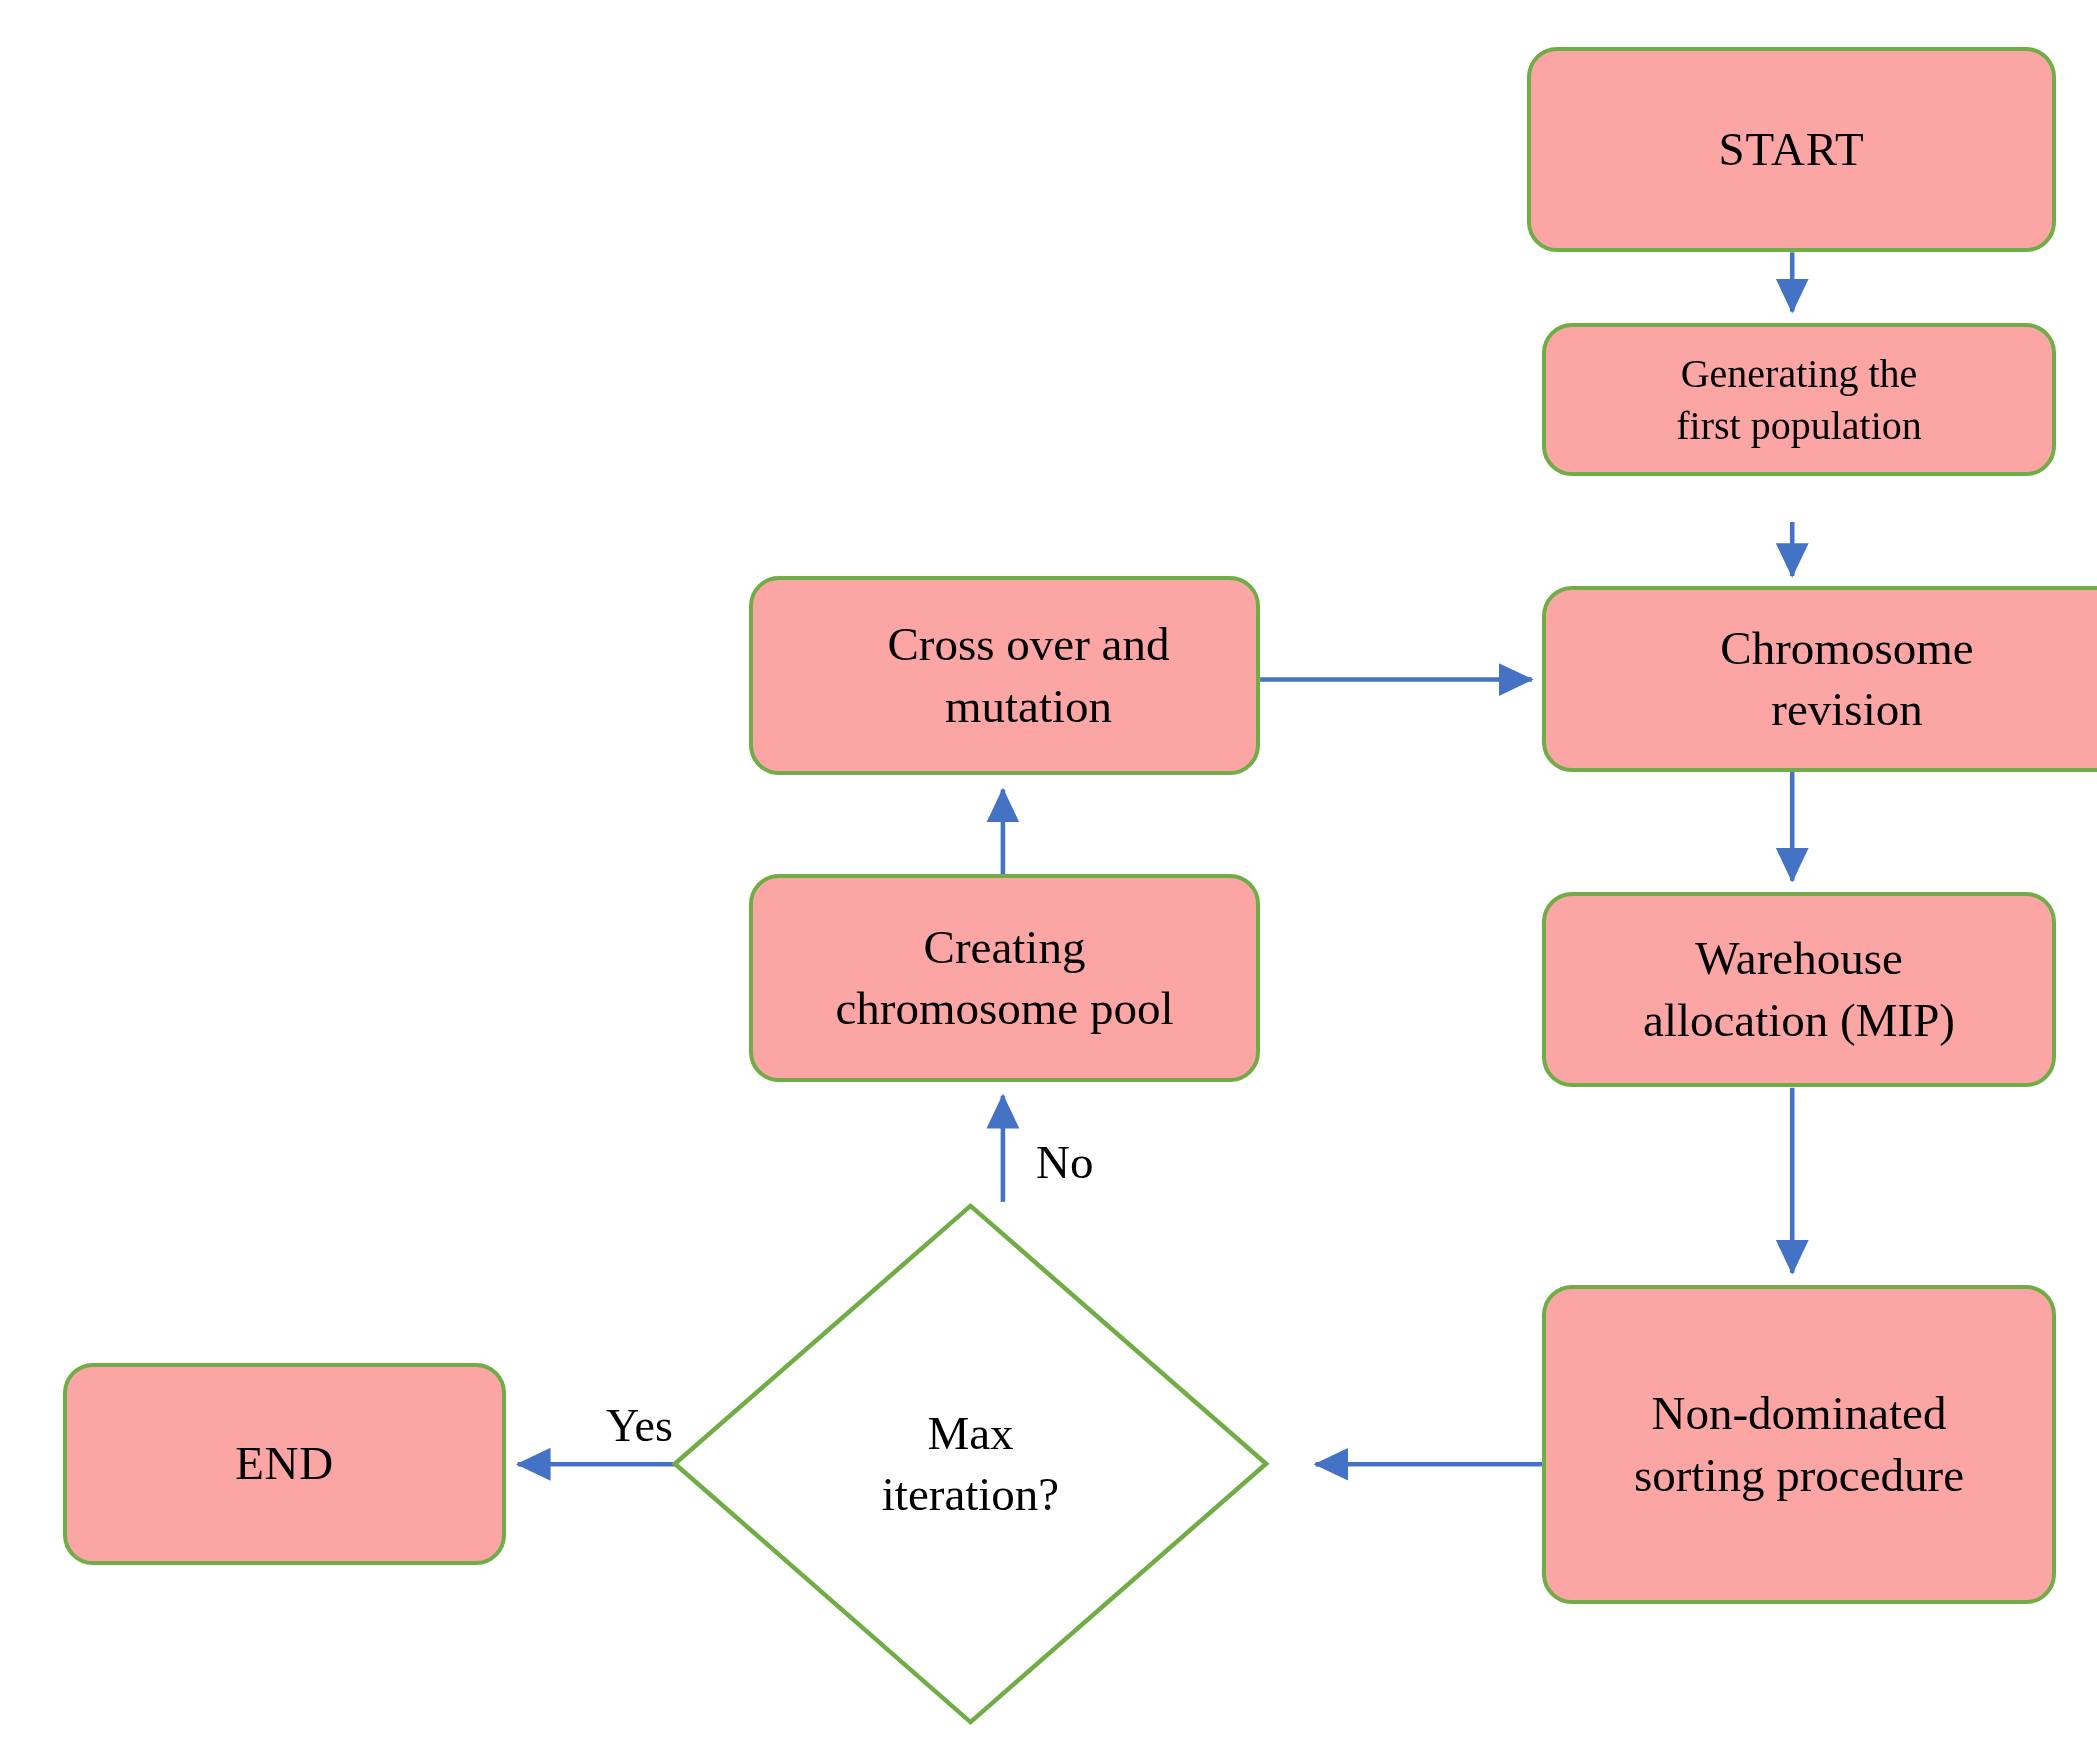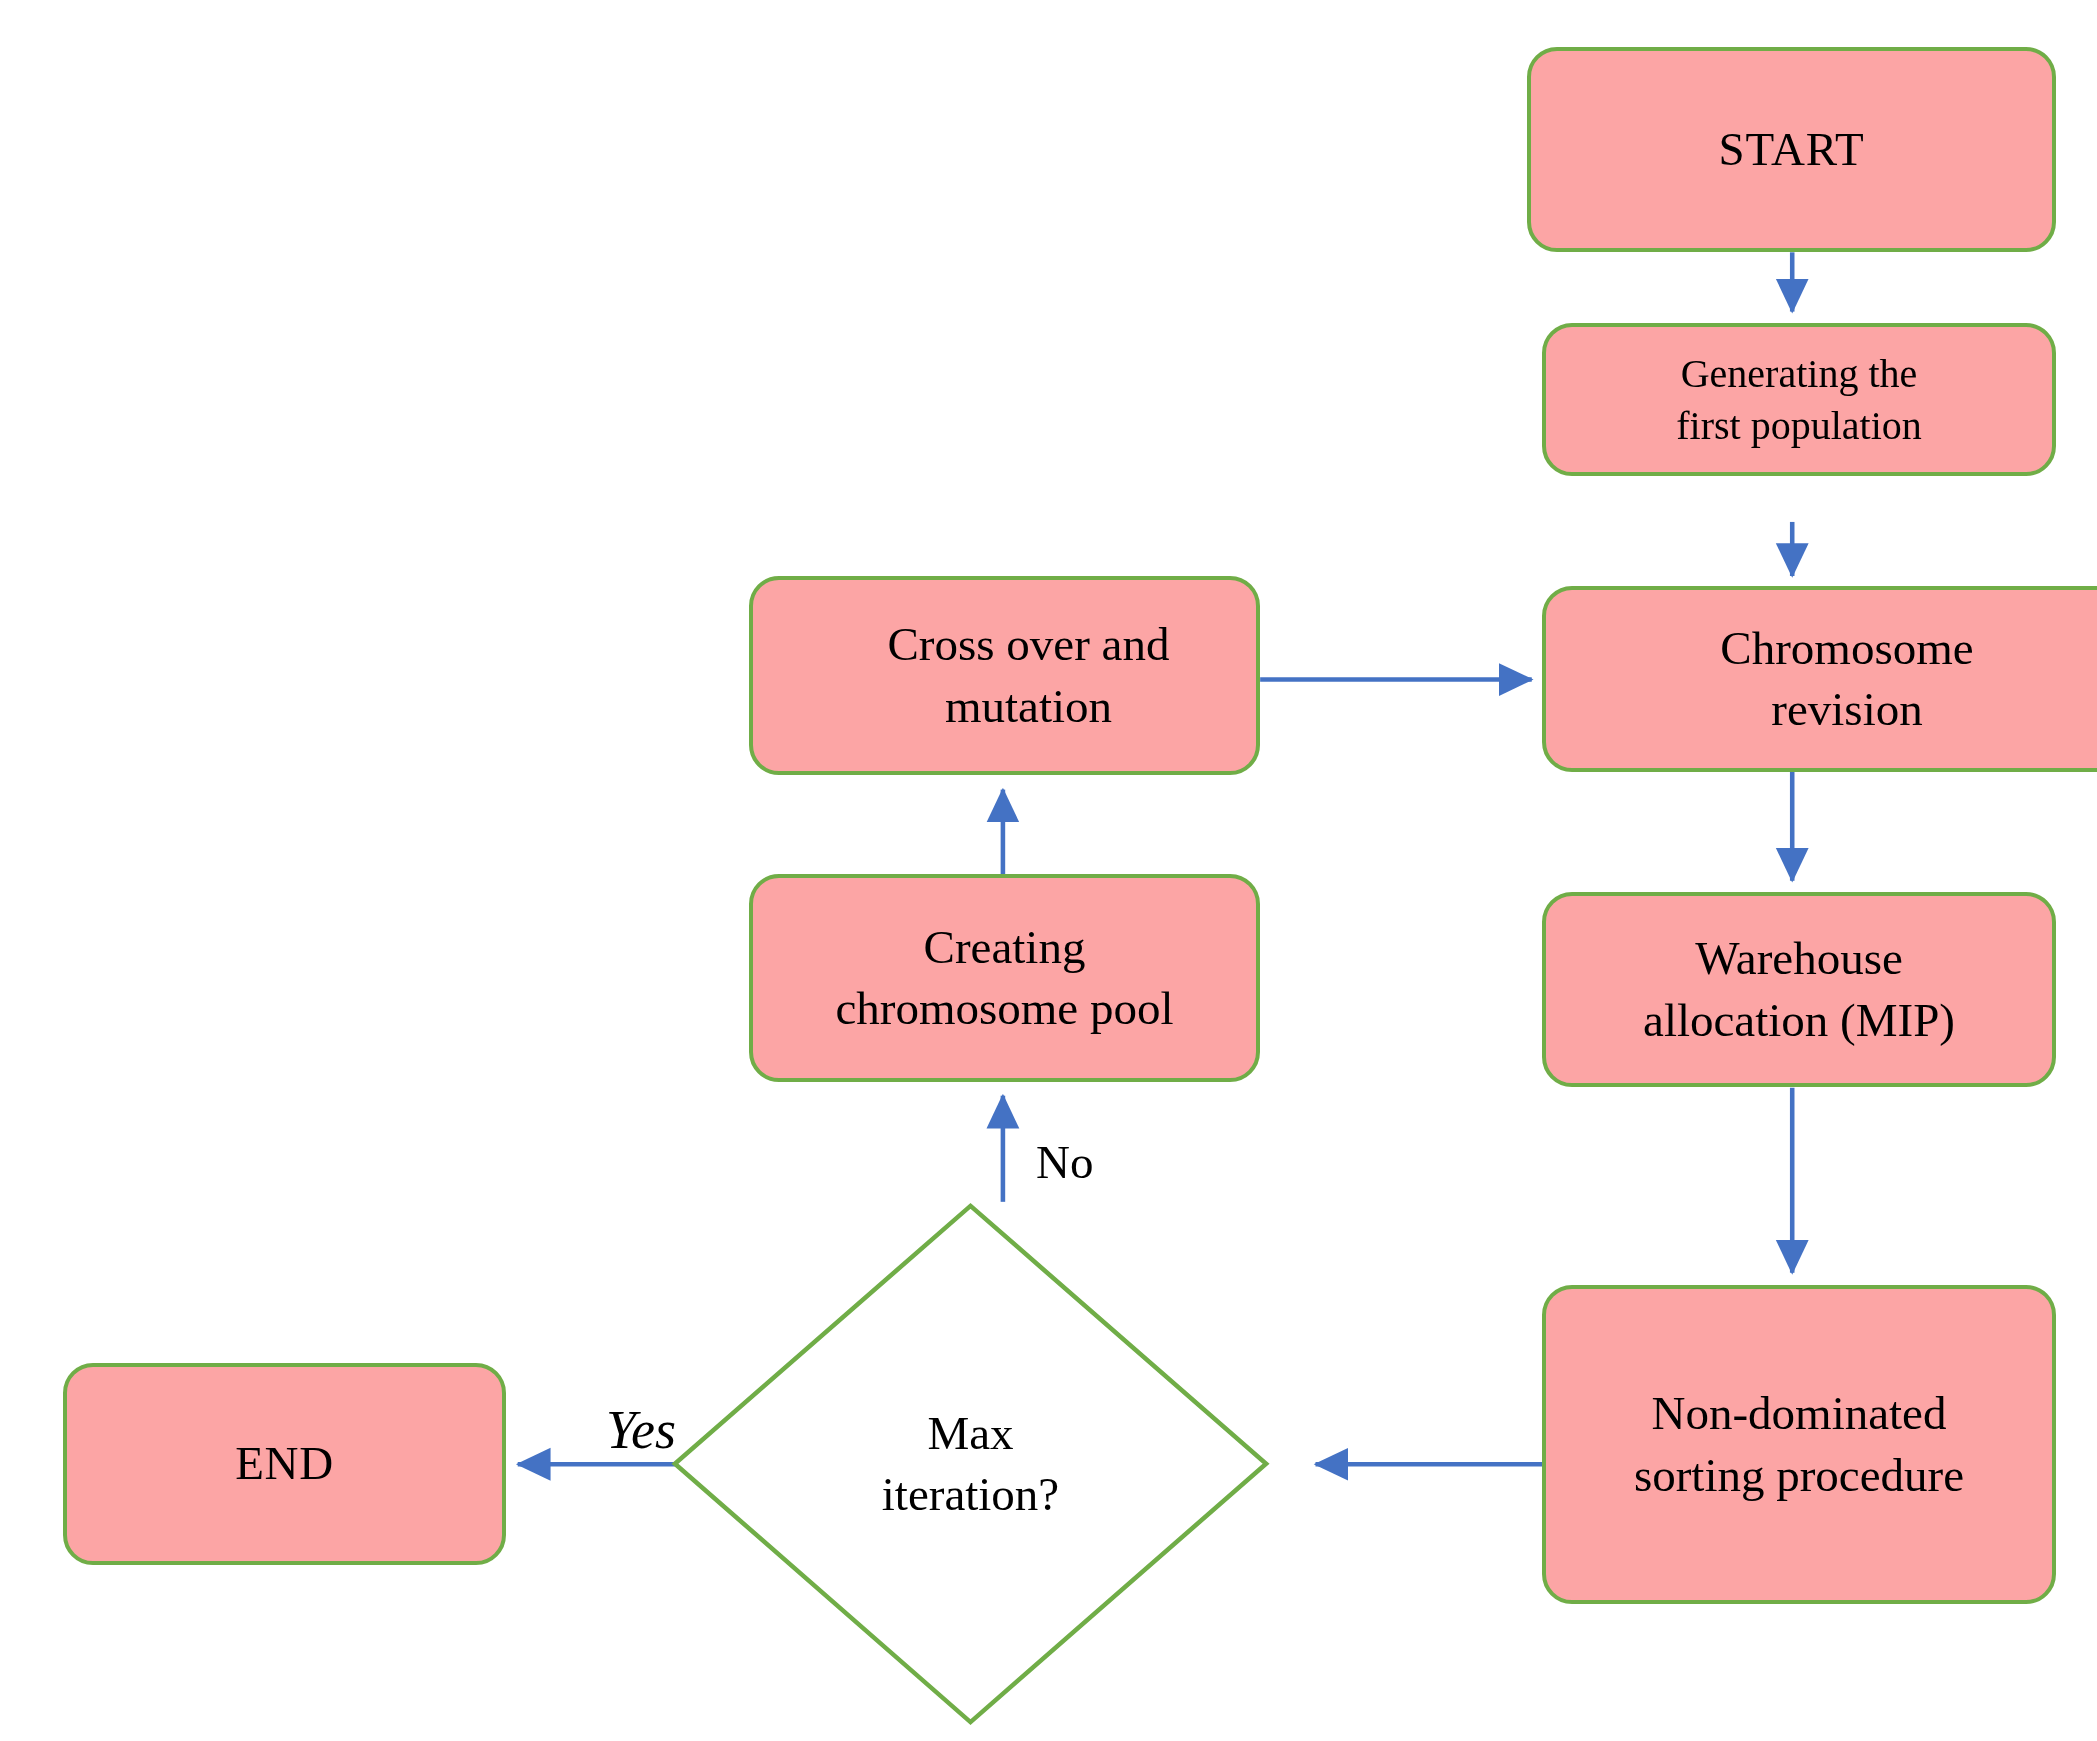--- a/index.html
+++ b/index.html
@@ -165,18 +165,18 @@
   </div>
 
   <div class="node terminator" id="node-end" style="left:63px; top:1363px; width:443px; height:202px; font-size:47px;">
     <span class="label">END</span>
   </div>
 
   <div class="edge-label" id="edge-label-no" style="left:1036px; top:1135px; font-size:47px;">
     <span>No</span>
   </div>
 
-  <div class="edge-label" id="edge-label-yes" style="left:606px; top:1399px; font-size:54px;font-style:italic;">
+  <div class="edge-label" id="edge-label-yes" style="left:606px; top:1399px; font-size:46px;">
     <span>Yes</span>
   </div>
 
 </div>
 
 
 </body></html>

